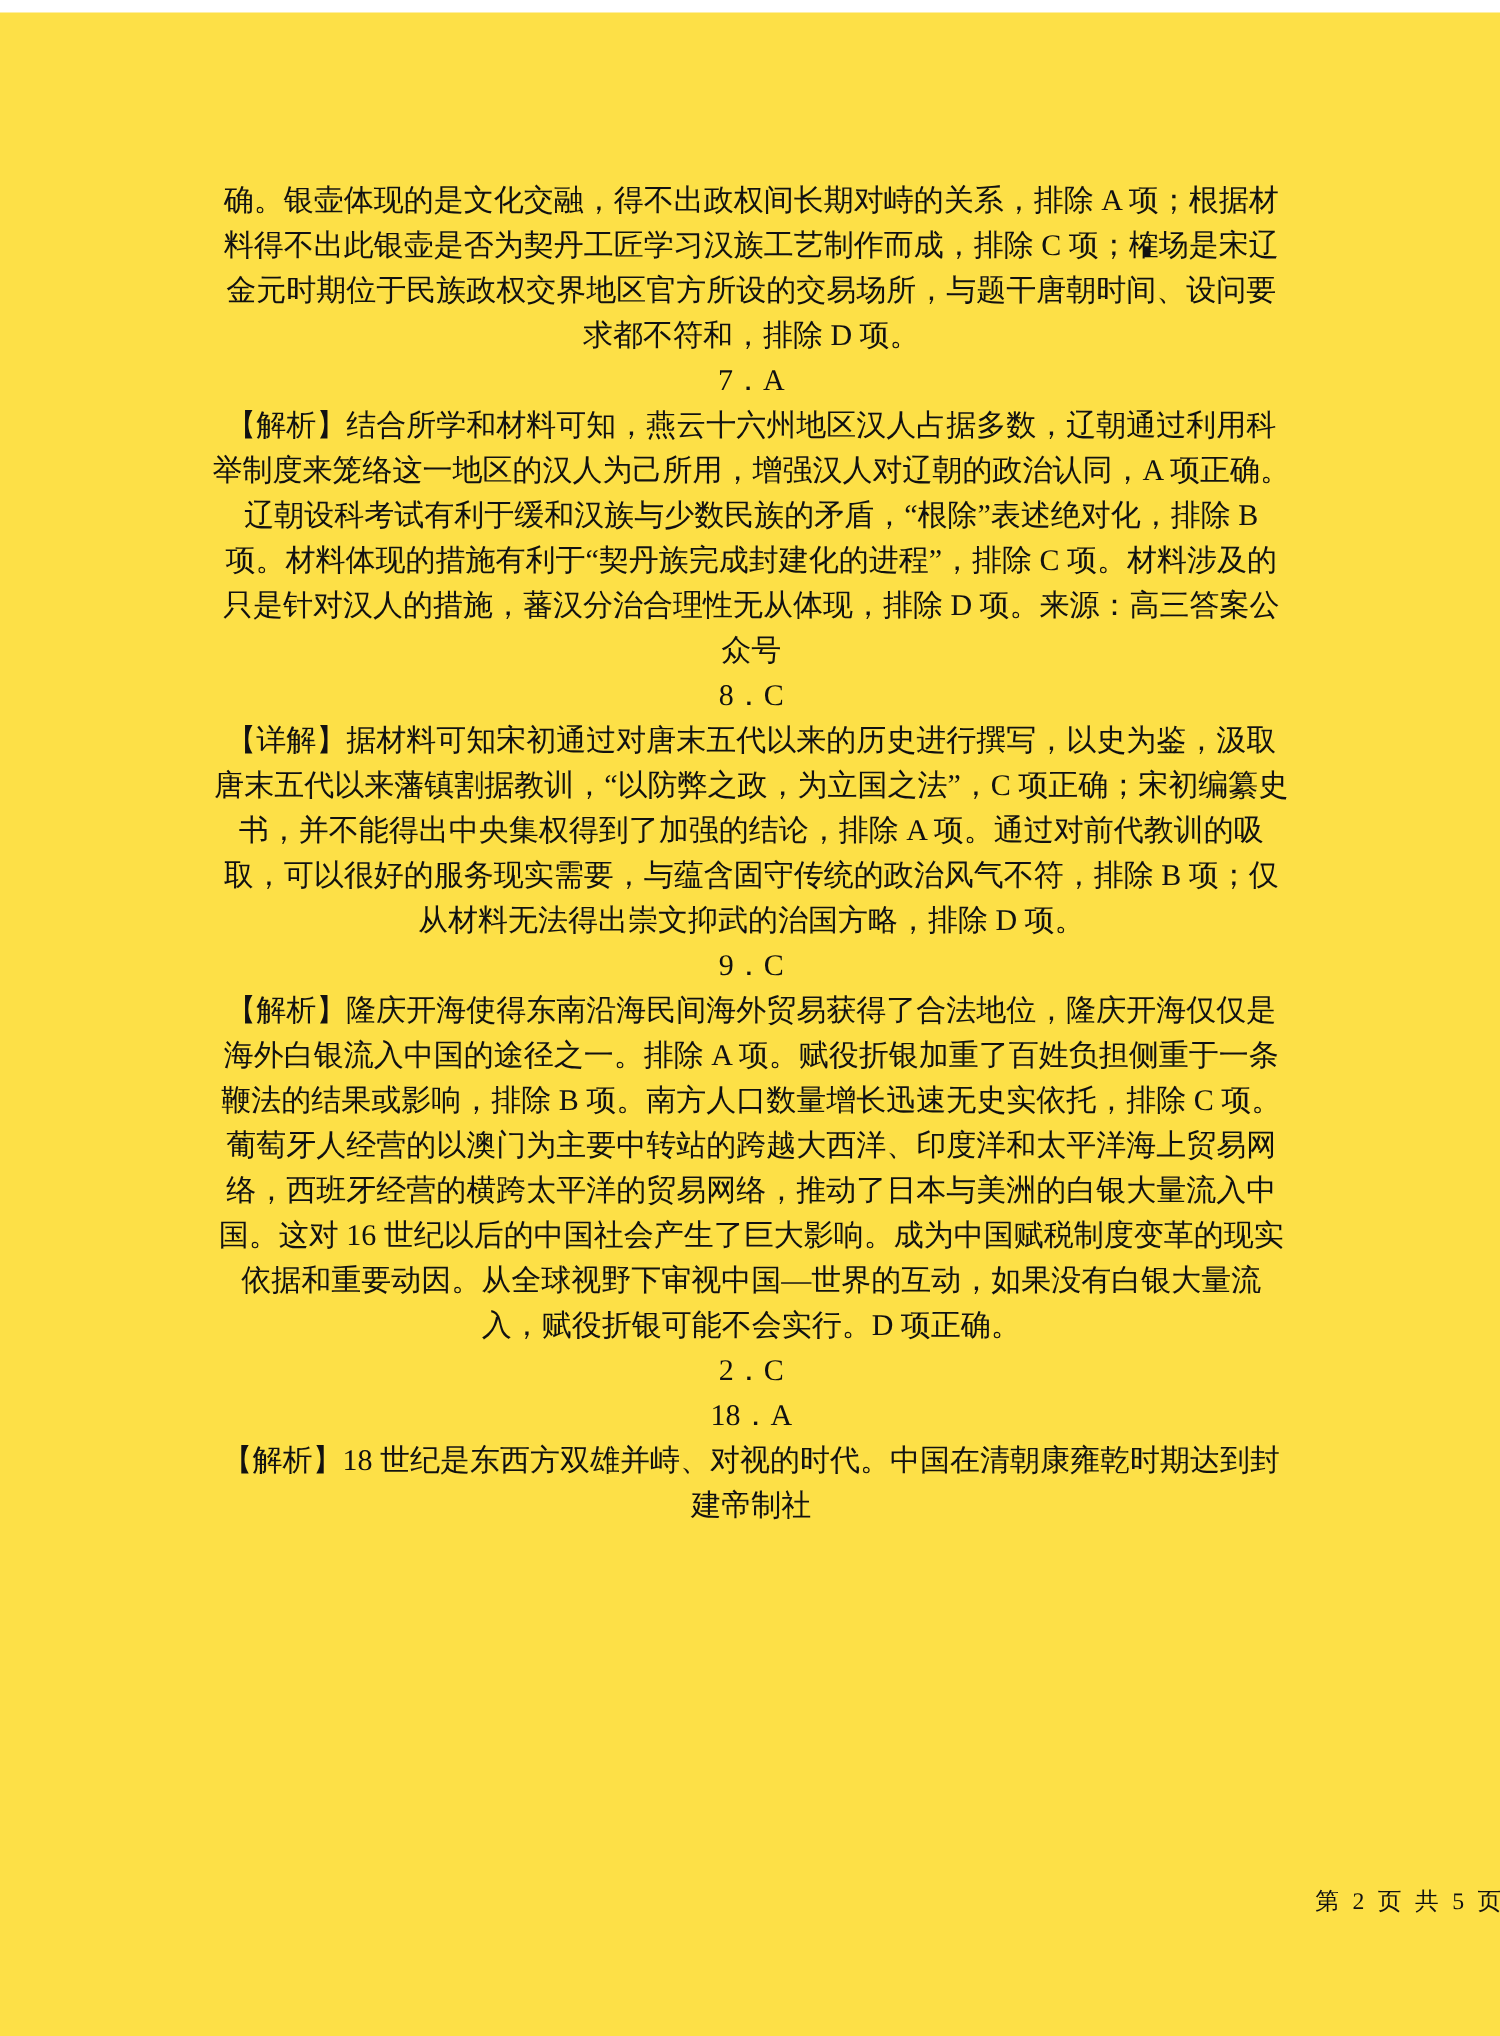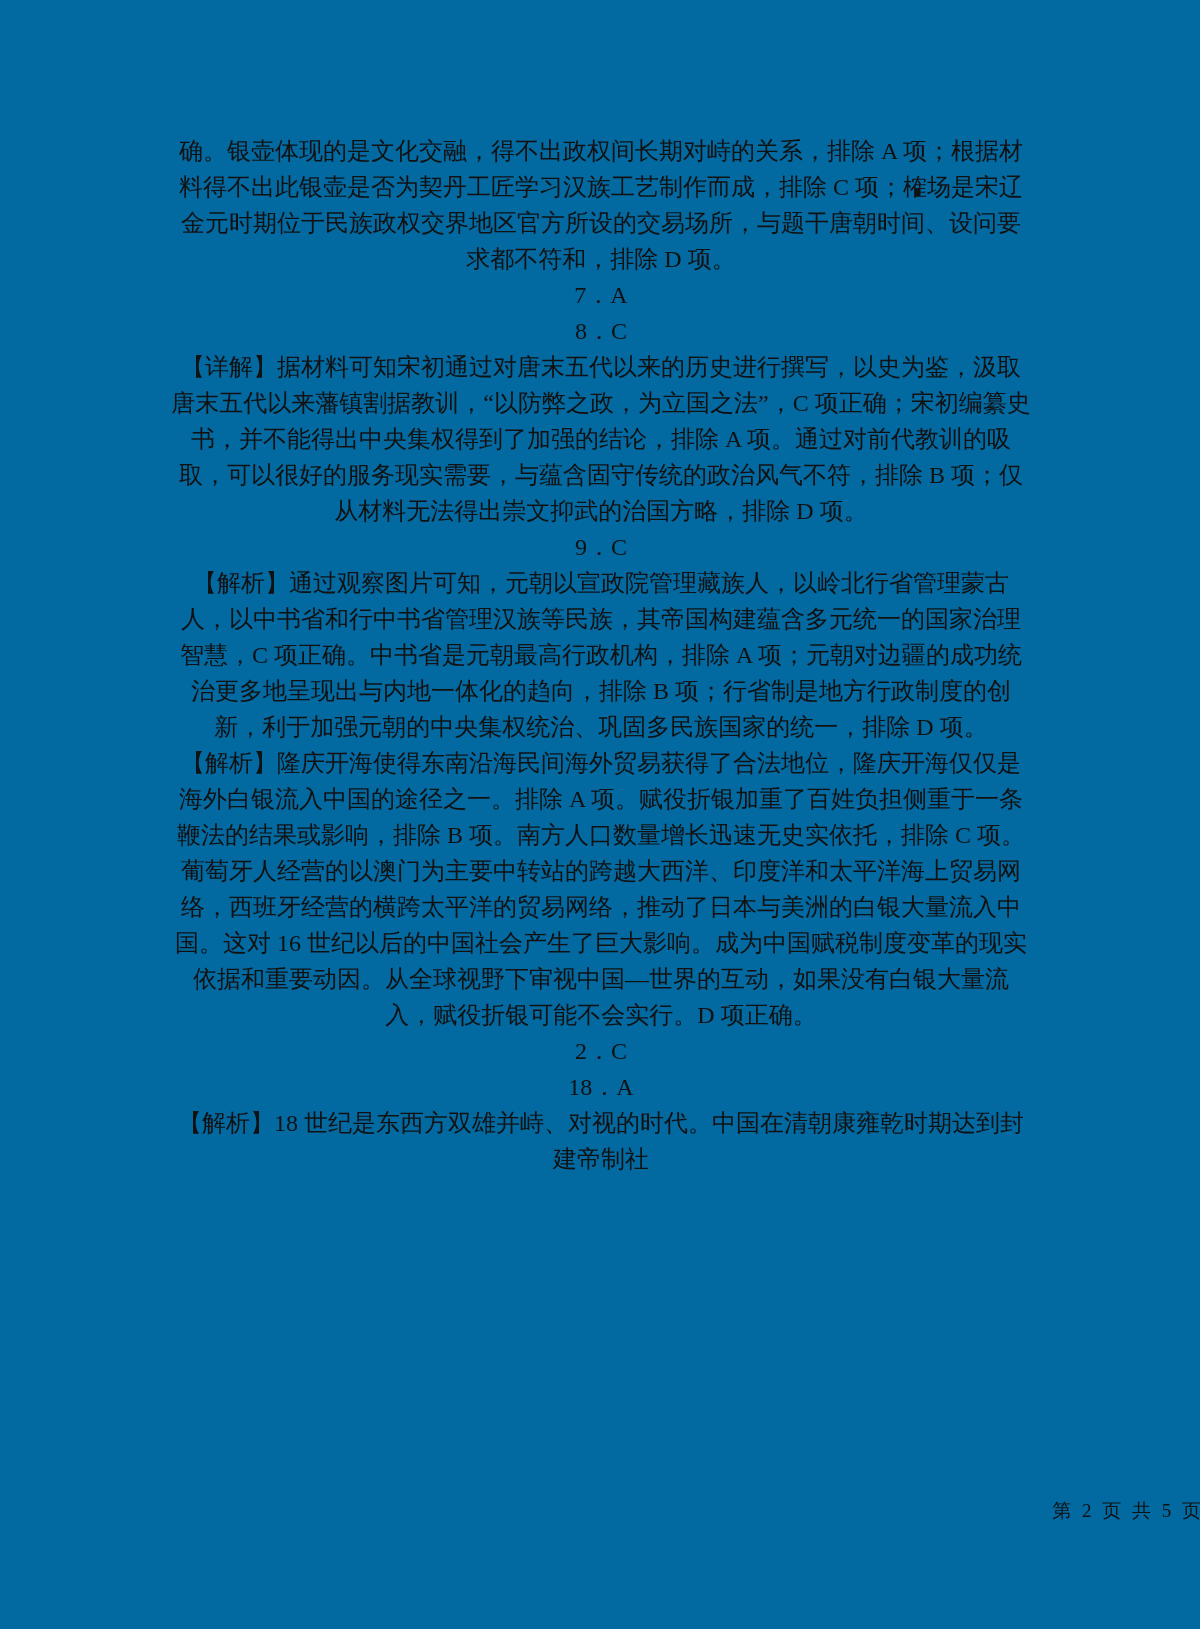--- a/index.html
+++ b/index.html
@@ -11,21 +11,22 @@
     width: 1200px;
     height: 1629px;
     position: relative;
     overflow: hidden;
     font-family: "Liberation Serif", "DejaVu Serif", serif;
     color: #111111;
   }
   .page {
     position: absolute;
     inset: 0;
-    background: #0369a1;
+    background: #fde047;
+    margin-top: 10px;
   }
   .content {
     position: absolute;
     left: 170px;
     top: 133px;
     width: 862px;
   }
   .content p {
     margin: 0;
     padding: 0;
@@ -51,24 +52,24 @@
     color: #111111;
   }
 </style>
 </head>
 <body>
 
 <div class="page">
   <div class="content">
     <p class="para">确。银壶体现的是文化交融，得不出政权间长期对峙的关系，排除 A 项；根据材料得不出此银壶是否为契丹工匠学习汉族工艺制作而成，排除 C 项；榷场是宋辽金元时期位于民族政权交界地区官方所设的交易场所，与题干唐朝时间、设问要求都不符和，排除 D 项。</p>
     <p class="heading">7．A</p>
+    <p class="para">【解析】结合所学和材料可知，燕云十六州地区汉人占据多数，辽朝通过利用科举制度来笼络这一地区的汉人为己所用，增强汉人对辽朝的政治认同，A 项正确。辽朝设科考试有利于缓和汉族与少数民族的矛盾，“根除”表述绝对化，排除 B 项。材料体现的措施有利于“契丹族完成封建化的进程”，排除 C 项。材料涉及的只是针对汉人的措施，蕃汉分治合理性无从体现，排除 D 项。来源：高三答案公众号</p>
     <p class="heading">8．C</p>
     <p class="para">【详解】据材料可知宋初通过对唐末五代以来的历史进行撰写，以史为鉴，汲取唐末五代以来藩镇割据教训，“以防弊之政，为立国之法”，C 项正确；宋初编纂史书，并不能得出中央集权得到了加强的结论，排除 A 项。通过对前代教训的吸取，可以很好的服务现实需要，与蕴含固守传统的政治风气不符，排除 B 项；仅从材料无法得出崇文抑武的治国方略，排除 D 项。</p>
     <p class="heading">9．C</p>
-    <p class="para">【解析】通过观察图片可知，元朝以宣政院管理藏族人，以岭北行省管理蒙古人，以中书省和行中书省管理汉族等民族，其帝国构建蕴含多元统一的国家治理智慧，C 项正确。中书省是元朝最高行政机构，排除 A 项；元朝对边疆的成功统治更多地呈现出与内地一体化的趋向，排除 B 项；行省制是地方行政制度的创新，利于加强元朝的中央集权统治、巩固多民族国家的统一，排除 D 项。</p>
     <p class="para">【解析】隆庆开海使得东南沿海民间海外贸易获得了合法地位，隆庆开海仅仅是海外白银流入中国的途径之一。排除 A 项。赋役折银加重了百姓负担侧重于一条鞭法的结果或影响，排除 B 项。南方人口数量增长迅速无史实依托，排除 C 项。葡萄牙人经营的以澳门为主要中转站的跨越大西洋、印度洋和太平洋海上贸易网络，西班牙经营的横跨太平洋的贸易网络，推动了日本与美洲的白银大量流入中国。这对 16 世纪以后的中国社会产生了巨大影响。成为中国赋税制度变革的现实依据和重要动因。从全球视野下审视中国—世界的互动，如果没有白银大量流入，赋役折银可能不会实行。D 项正确。</p>
     <p class="heading">2．C</p>
     <p class="heading">18．A</p>
     <p class="para">【解析】18 世纪是东西方双雄并峙、对视的时代。中国在清朝康雍乾时期达到封建帝制社</p>
   </div>
 
   <div class="page-footer">第 2 页 共 5 页</div>
 </div>
 
 </body></html>

